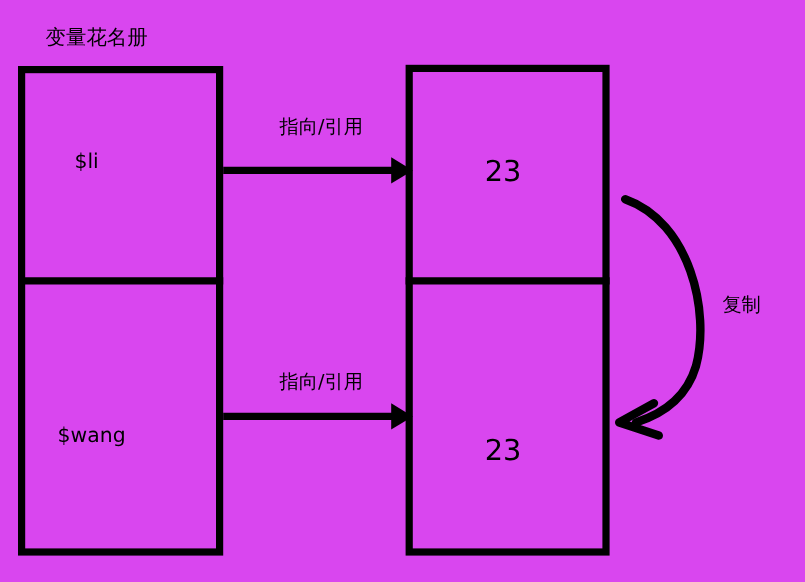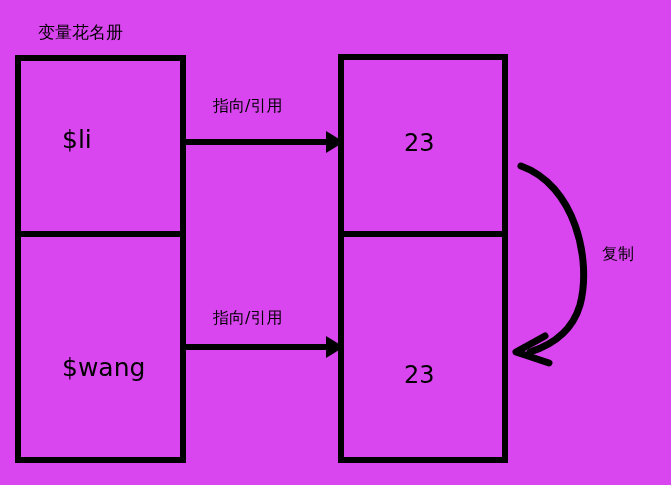--- a/index.html
+++ b/index.html
@@ -28,31 +28,32 @@
     white-space: nowrap;
     color: #000000;
     line-height: 1;
   }
   .title-label {
     left: 38px;
     top: 24px;
     font-size: 17px;
   }
   .var-name {
-    font-size: 25px;
+    font-size: 17px;
   }
   .var-li   { left: 62px;  top: 127px; }
-  .var-wang { left: 62px;  top: 355px; }
+  .var-wang { left: 48px;  top: 355px; }
   .value-text {
     font-size: 24px;
   }
   .value-top    { left: 404px; top: 131px; }
   .value-bottom { left: 404px; top: 363px; }
   .edge-label {
     font-size: 16px;
+    margin-left: 20px;
   }
   .edge-top    { left: 213px; top: 98px; }
   .edge-bottom { left: 213px; top: 310px; }
   .copy-label  { left: 602px; top: 246px; font-size: 16px; }
 </style>
 </head>
 <body>
 
 <div id="canvas">
 

